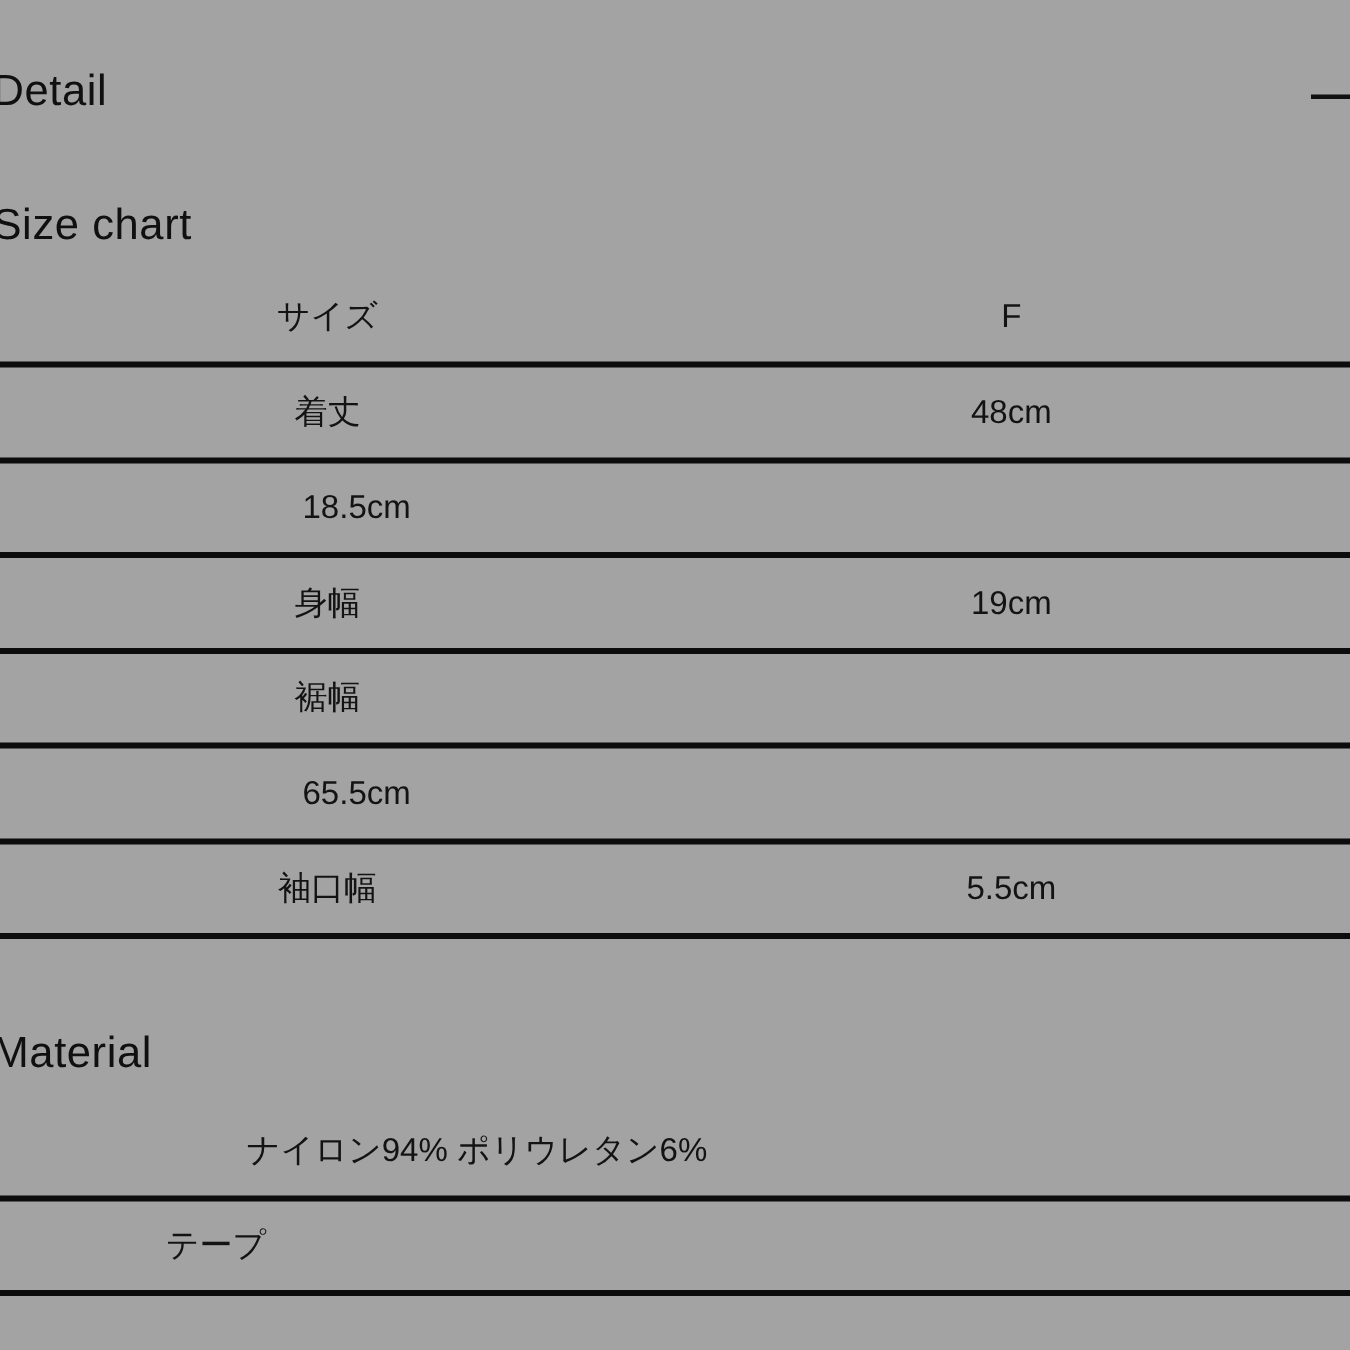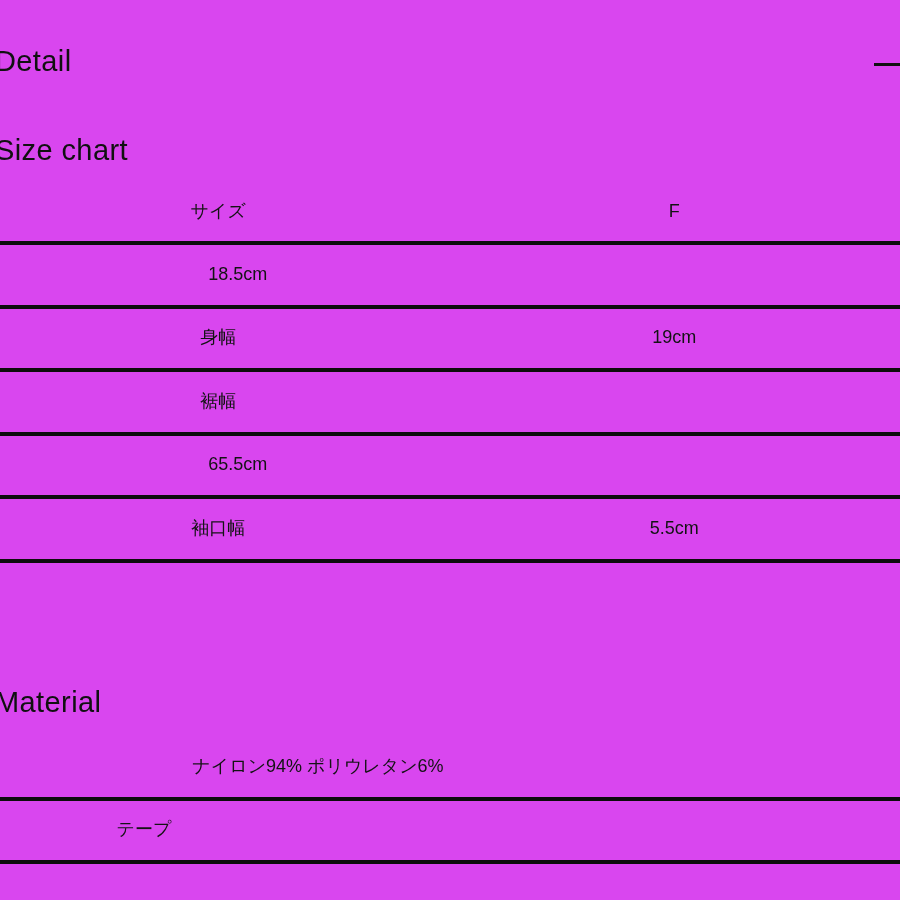--- a/index.html
+++ b/index.html
@@ -1,20 +1,20 @@
 <!DOCTYPE html>
 <html><head>
 <meta charset="utf-8">
 <style>
   * { margin:0; padding:0; box-sizing:border-box; }
   html,body { background:#ffffff; }
   .page {
     position:relative;
     width:900px; height:900px;
-    background:#d946ef;
+    background:#a3a3a3;
     overflow:hidden;
     font-family:"Liberation Sans","DejaVu Sans",sans-serif;
     color:#151515;
   }
   .heading {
     position:absolute;
     left:-5px;
     font-size:29px;
     font-weight:400;
     letter-spacing:0.4px;
@@ -43,21 +43,21 @@
   .tbl-row {
     display:flex;
     align-items:center;
     height:63.5px;
     border-bottom:4px solid #0c0c0c;
   }
   .size-table .tbl-header { height:63px; }
 
   .cell {
     text-align:center;
-    font-size:18px;
+    font-size:22px;
     line-height:1.2;
     color:#131313;
     white-space:nowrap;
   }
   .size-table .cell-label { width:48.5%; }
   .size-table .cell-value { width:51.5%; padding-left:12px; }
   .material-table .cell-label { width:32%; }
   .material-table .cell-value { width:68%; padding-left:24px; }
 </style>
 </head>
@@ -69,20 +69,24 @@
     <div class="heading detail-title">Detail</div>
     <div class="minus-icon"></div>
   </div>
 
   <div class="heading sizechart-title">Size chart</div>
 
   <div class="tbl size-table">
     <div class="tbl-row tbl-header">
       <div class="cell cell-label">サイズ</div>
       <div class="cell cell-value">F</div>
+    </div>
+    <div class="tbl-row">
+      <div class="cell cell-label">着丈</div>
+      <div class="cell cell-value">48cm</div>
     </div>
     <div class="tbl-row">
       <div class="cell cell-value">18.5cm</div>
     </div>
     <div class="tbl-row">
       <div class="cell cell-label">身幅</div>
       <div class="cell cell-value">19cm</div>
     </div>
     <div class="tbl-row">
       <div class="cell cell-label">裾幅</div>

